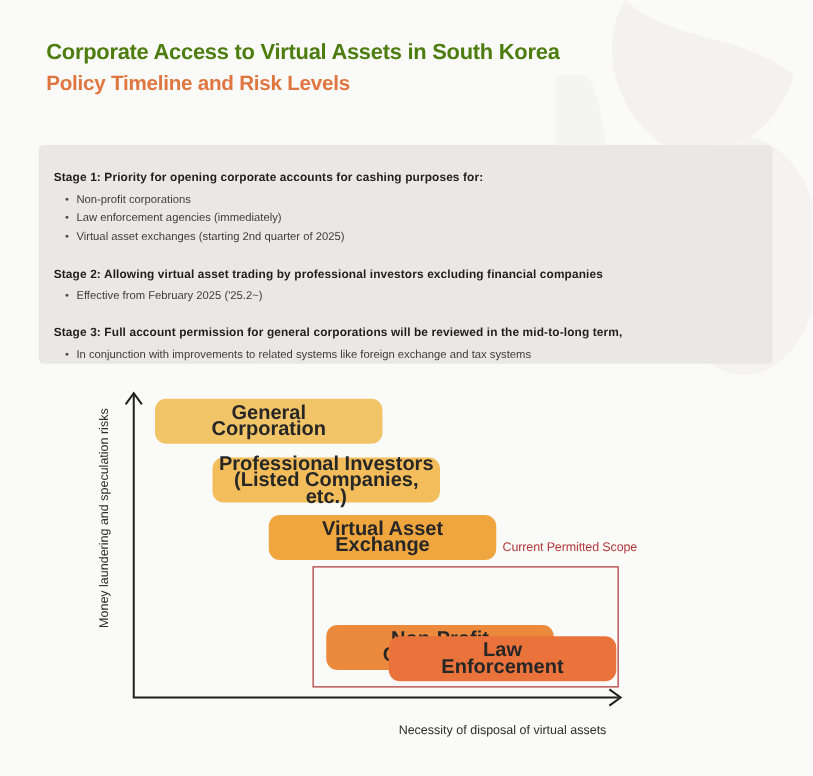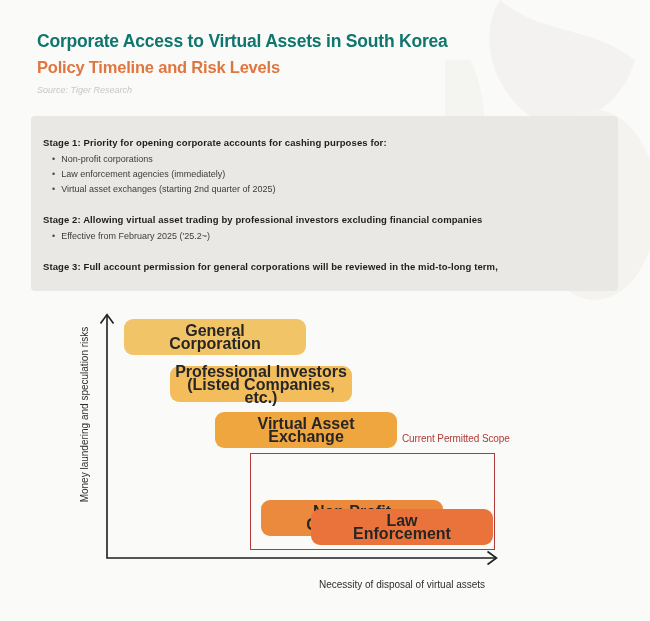--- a/index.html
+++ b/index.html
@@ -11,21 +11,21 @@
     overflow:hidden;
   }
   .page { position:absolute; inset:0; }
 
   
   .watermark { position:absolute; top:0; right:0; z-index:0; opacity:.65; }
 
   
   .header { position:absolute; left:37px; top:30px; z-index:2; }
   .title {
-    font-size:17.5px; font-weight:bold; color:#0f766e;
+    font-size:17.5px; font-weight:bold; color:#4d7c0f;
     letter-spacing:-0.2px; line-height:22px;
   }
   .subtitle {
     font-size:16.5px; font-weight:bold; color:var(--color-accent, #E0763F);
     letter-spacing:-0.2px; line-height:21px; margin-top:5px;
   }
   .source {
     font-size:9px; font-style:italic; color:#C8C7C4; margin-top:7px;
   }
 
@@ -87,36 +87,36 @@
 
   <svg class="watermark" width="220" height="340" viewBox="0 0 220 340">
     <path d="M70 0 C110 35 160 25 205 60 C190 115 130 140 95 112 C62 86 48 35 70 0 Z" fill="#F1EFEC"></path>
     <ellipse cx="165" cy="205" rx="62" ry="95" fill="#F1F0ED"></ellipse>
     <path d="M30 60 C55 105 35 170 70 210 C60 255 20 270 5 240 L5 60 Z" fill="#F2F1EE" transform="translate(10,0)"></path>
   </svg>
 
   <div class="header">
     <div class="title">Corporate Access to Virtual Assets in South Korea</div>
     <div class="subtitle">Policy Timeline and Risk Levels</div>
-    <div class="source">Source: Tiger Research</div>
   </div>
 
   <div class="stage-panel">
     <div class="stage">
       <div class="stage-heading">Stage 1: Priority for opening corporate accounts for cashing purposes for:</div>
       <div class="bullet">Non-profit corporations</div>
       <div class="bullet">Law enforcement agencies (immediately)</div>
       <div class="bullet">Virtual asset exchanges (starting 2nd quarter of 2025)</div>
     </div>
     <div class="stage">
       <div class="stage-heading">Stage 2: Allowing virtual asset trading by professional investors excluding financial companies</div>
       <div class="bullet">Effective from February 2025 ('25.2~)</div>
     </div>
     <div class="stage">
       <div class="stage-heading">Stage 3: Full account permission for general corporations will be reviewed in the mid-to-long term,</div>
+      <div class="bullet">In conjunction with improvements to related systems like foreign exchange and tax systems</div>
     </div>
   </div>
 
   <svg class="axes-svg" viewBox="0 0 650 621">
     <path d="M107 315.5 L107 558 L495 558" fill="none" stroke="#1F1F1F" stroke-width="1.6"></path>
     <path d="M100.5 323.5 L107 314.5 L113.5 323.5" fill="none" stroke="#1F1F1F" stroke-width="1.6"></path>
     <path d="M487.5 551.5 L496.5 558 L487.5 564.5" fill="none" stroke="#1F1F1F" stroke-width="1.6"></path>
   </svg>
 
   <div class="y-axis-label">Money laundering and speculation risks</div>

